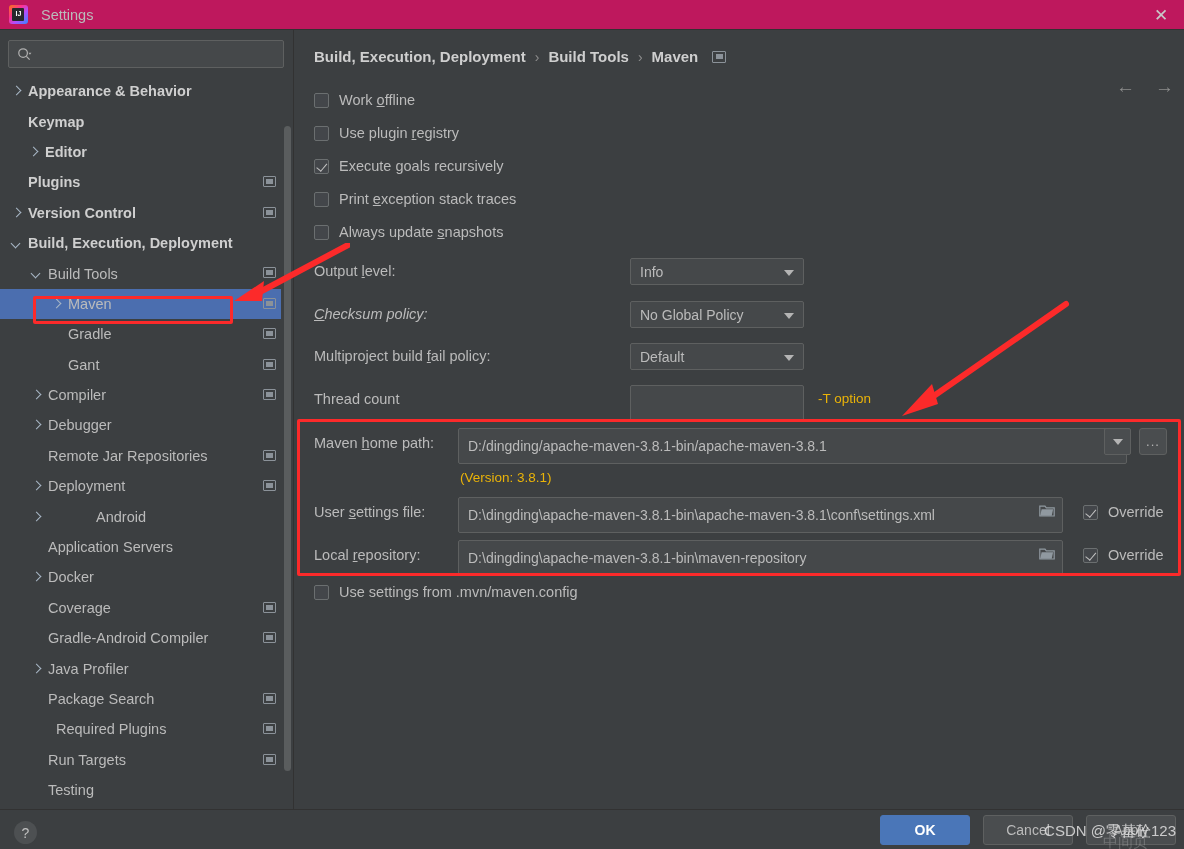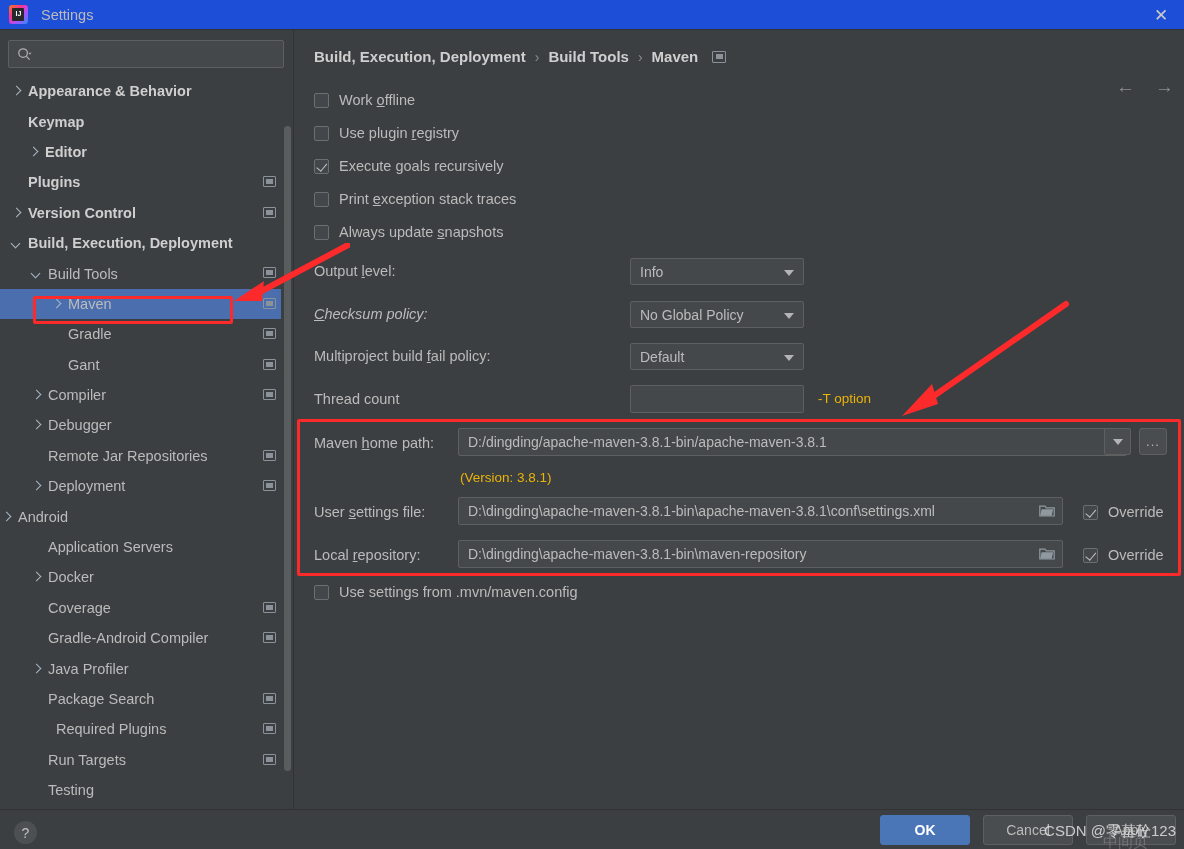--- a/index.html
+++ b/index.html
@@ -7,21 +7,21 @@
     width: 1184px; height: 849px;
     background: #3c3f41;
     font-family: "Liberation Sans", sans-serif;
     overflow: hidden;
   }
   .window { position: relative; width: 1184px; height: 849px; background: #3c3f41; }
 
   
   .titlebar {
     position: absolute; left: 0; top: 0; width: 1184px; height: 30px;
-    background: #1d4ed8; display: flex; align-items: center;
+    background: #be185d; display: flex; align-items: center;
     border-bottom: 1px solid #323232;
   }
   .ij-logo {
     width: 19px; height: 19px; margin-left: 9px; position: relative;
     border-radius: 3px; overflow: hidden;
     background: linear-gradient(135deg,#f97a12 0%,#ff318c 35%,#b24dff 62%,#2d8cff 100%);
   }
   .ij-logo::after {
     content: ""; position: absolute; left: 3px; top: 2.5px;
     width: 12px; height: 13px; background: #27282c; border-radius: 1px;
@@ -157,21 +157,21 @@
     display: flex; align-items: center;
     color: #bbbbbb; font-size: 14px; padding-left: 9px;
     font-family: "Liberation Sans", sans-serif;
   }
   .combo .caret {
     position: absolute; right: 9px; top: 11px;
     width: 0; height: 0; border-left: 5px solid transparent;
     border-right: 5px solid transparent; border-top: 6px solid #b4b4b4;
   }
   .txtfield {
-    position: absolute; height: 28px; background: #45484a;
+    position: absolute; height: 36px; background: #45484a;
     border: 1px solid #5e6060; border-radius: 2px;
     display: flex; align-items: center;
     color: #bbbbbb; font-size: 14px; padding-left: 9px;
     font-family: "Liberation Sans", sans-serif; white-space: nowrap; overflow: hidden;
   }
   .hint {
     position: absolute; color: #eab308; font-size: 13.5px;
     font-family: "Liberation Sans", sans-serif;
   }
 
@@ -322,21 +322,21 @@
         <div class="tree-item" style="padding-left: 30px;">
           <span class="chev none"></span>
           <span>Remote Jar Repositories</span>
           <span class="proj-icon"></span>
         </div>
         <div class="tree-item" style="padding-left: 30px;">
           <span class="chev "></span>
           <span>Deployment</span>
           <span class="proj-icon"></span>
         </div>
-        <div class="tree-item" style="">
+        <div class="tree-item" style="padding-left: 30px; gap: 48px;">
           <span class="chev "></span>
           <span>Android</span>
         </div>
         <div class="tree-item" style="padding-left: 30px;">
           <span class="chev none"></span>
           <span>Application Servers</span>
         </div>
         <div class="tree-item" style="padding-left: 30px;">
           <span class="chev "></span>
           <span>Docker</span>

